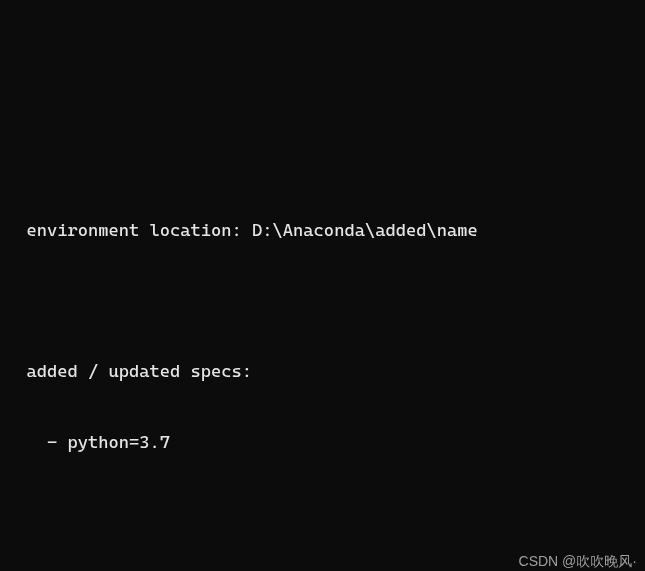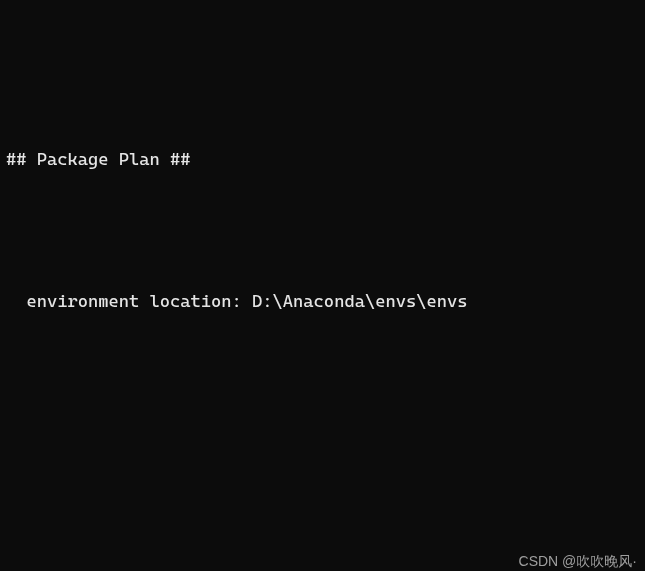--- a/index.html
+++ b/index.html
@@ -35,24 +35,25 @@
     .spacer {
       height: 1.35em;
     }
   </style>
 </head>
 <body>
 
 
 
 <div>
-  <div class="line">## Package Plan ##</div>
   <div class="spacer"></div>
-  <div class="line"><span>  environment location: </span><span>D:\Anaconda\envs\envs</span></div>
+  <div class="line"><span>  environment location: </span><span>D:\Anaconda\added\name</span></div>
   <div class="spacer"></div>
+  <div class="line">  added / updated specs:</div>
+  <div class="line">    - python=3.7</div>
   
   
   
   
   
   
 </div>
 
 <div class="watermark">CSDN @吹吹晚风·</div>
 

